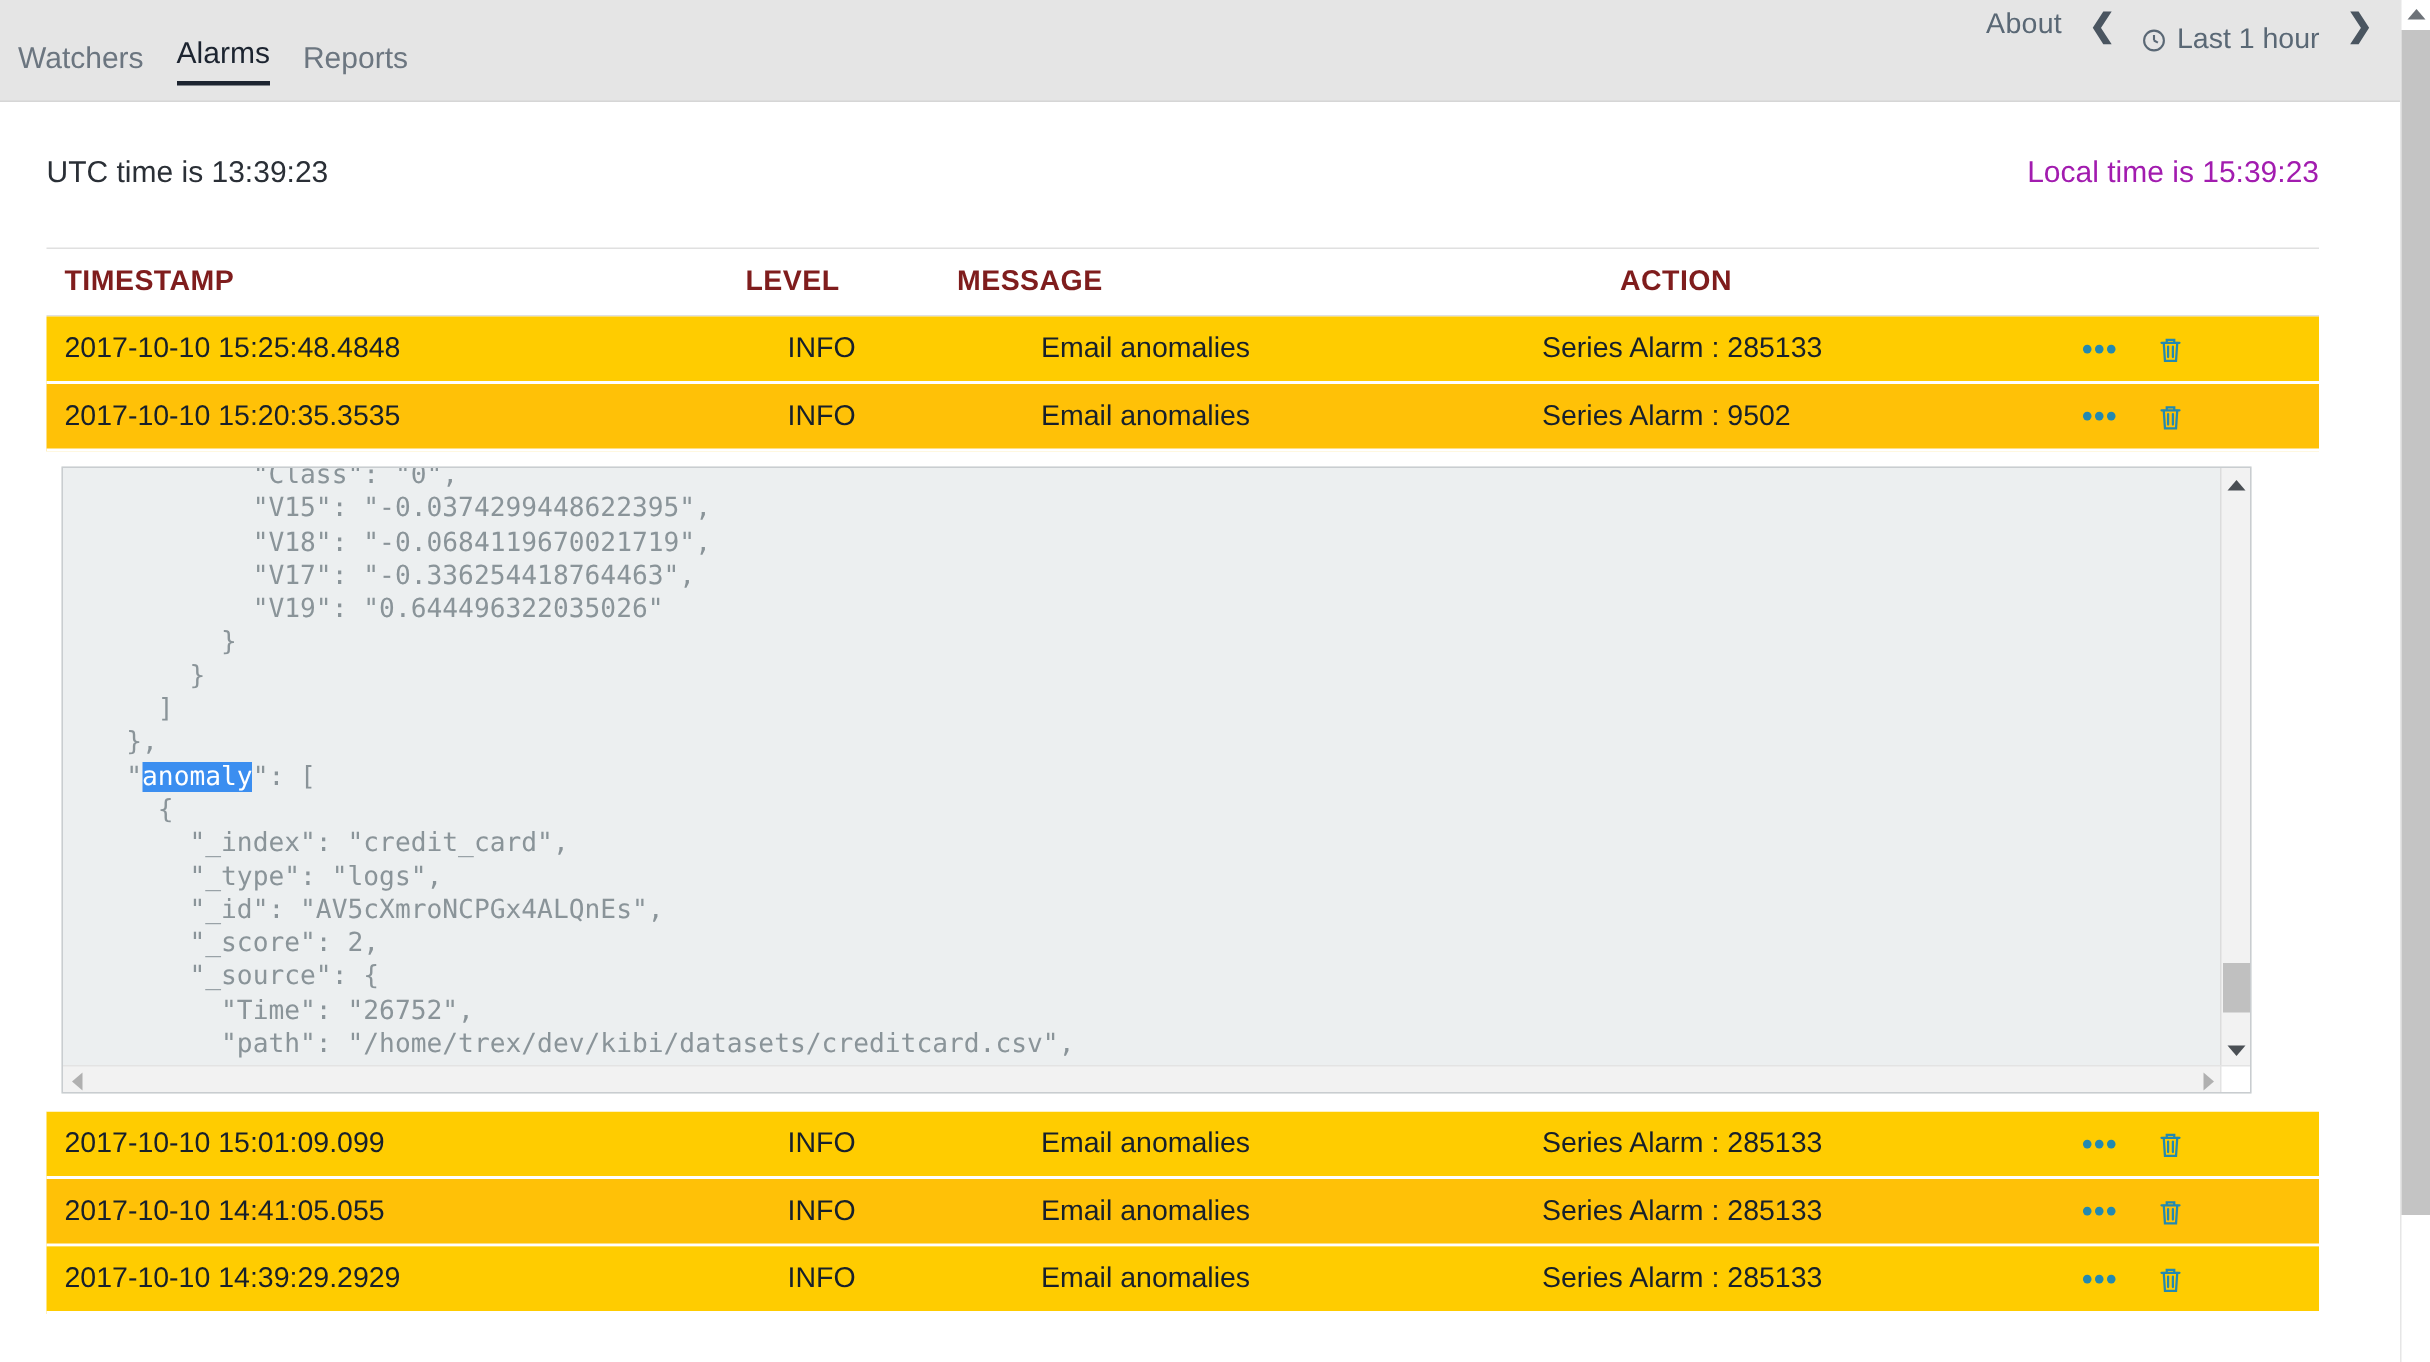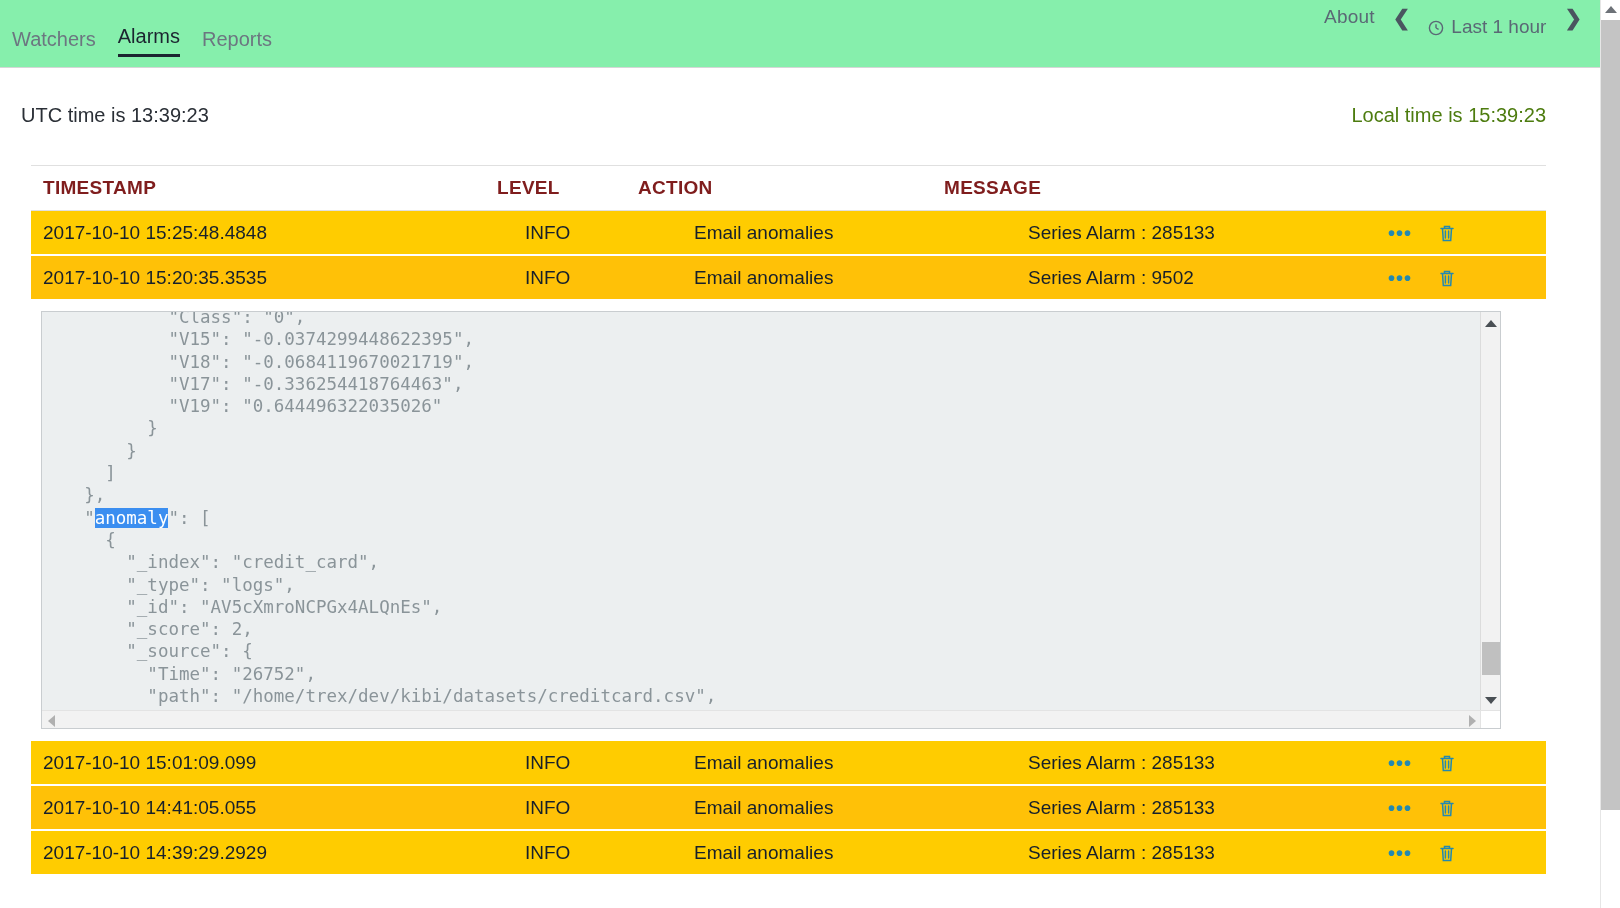--- a/index.html
+++ b/index.html
@@ -16,21 +16,21 @@
     width: 1620px;
     height: 908px;
     background: #ffffff;
   }
 
   
   .topbar {
     position: absolute;
     left: 0; top: 0;
     width: 1600px; height: 68px;
-    background: #86efac;
+    background: #e5e5e5;
     border-bottom: 1px solid #d6d6d6;
   }
   .topbar-right {
     position: absolute;
     right: 18px; top: 0;
     height: 34px;
     display: flex;
     align-items: center;
     gap: 18px;
   }
@@ -84,29 +84,29 @@
 
   
   .timeline-row {
     position: absolute;
     left: 0; top: 68px;
     width: 1600px; height: 92px;
     background: #fff;
   }
   .utc-time {
     position: absolute;
-    left: 21px; top: 36px;
+    left: 31px; top: 36px;
     font-size: 20px;
     color: #2a2f36;
   }
   .local-time {
     position: absolute;
     right: 54px; top: 36px;
     font-size: 20px;
-    color: #4d7c0f;
+    color: #a21caf;
   }
 
   
   .table-wrap {
     position: absolute;
     left: 31px; top: 165px;
     width: 1515px;
   }
   .thead {
     display: flex;
@@ -303,22 +303,22 @@
   <div class="timeline-row">
     <span class="utc-time">UTC time is 13:39:23</span>
     <span class="local-time">Local time is 15:39:23</span>
   </div>
 
   <div class="table-wrap">
 
     <div class="thead">
       <div class="th col-ts">TIMESTAMP</div>
       <div class="th col-lvl">LEVEL</div>
+      <div class="th col-msg">MESSAGE</div>
       <div class="th col-act">ACTION</div>
-      <div class="th col-msg">MESSAGE</div>
       <div class="th col-ops"></div>
     </div>
 
     <div class="row shade-a">
       <div class="cell col-ts">2017-10-10 15:25:48.4848</div>
       <div class="cell col-lvl">INFO</div>
       <div class="cell col-act">Email anomalies</div>
       <div class="cell col-msg">Series Alarm : 285133</div>
       <div class="cell col-ops">
         <span class="ops-icon dots-icon">•••</span>

